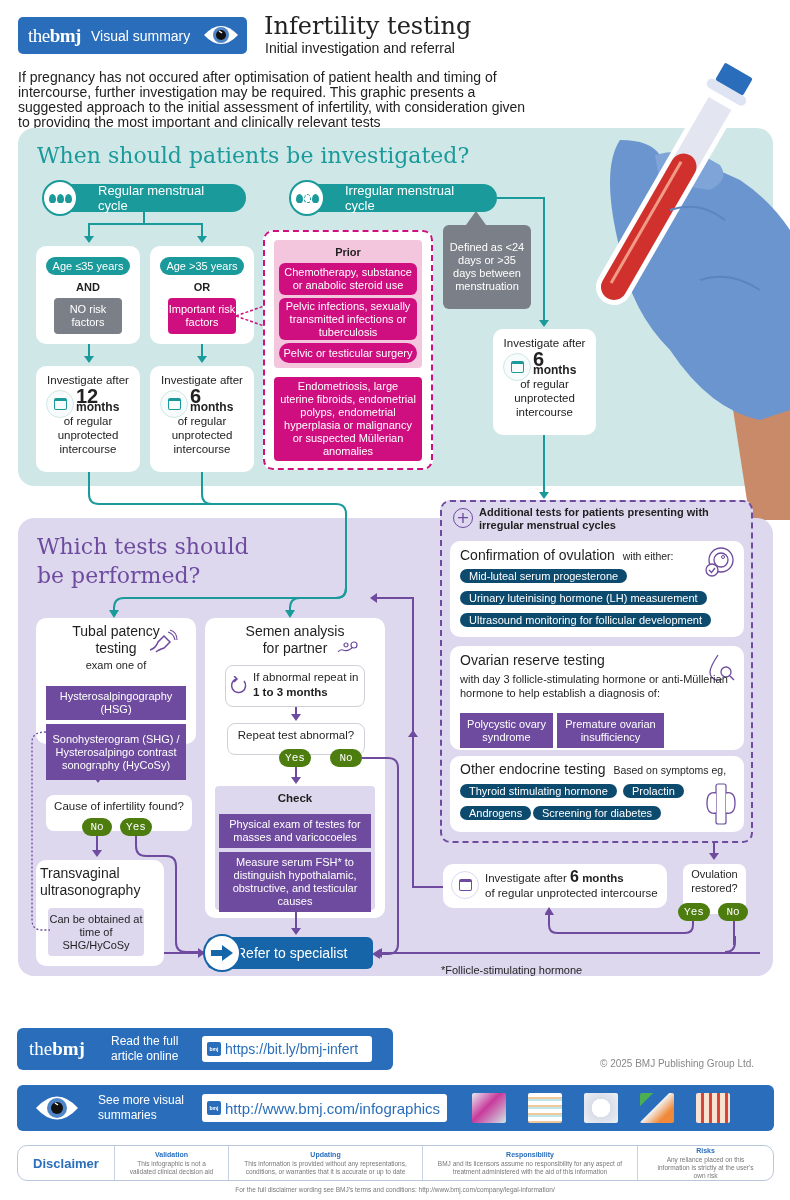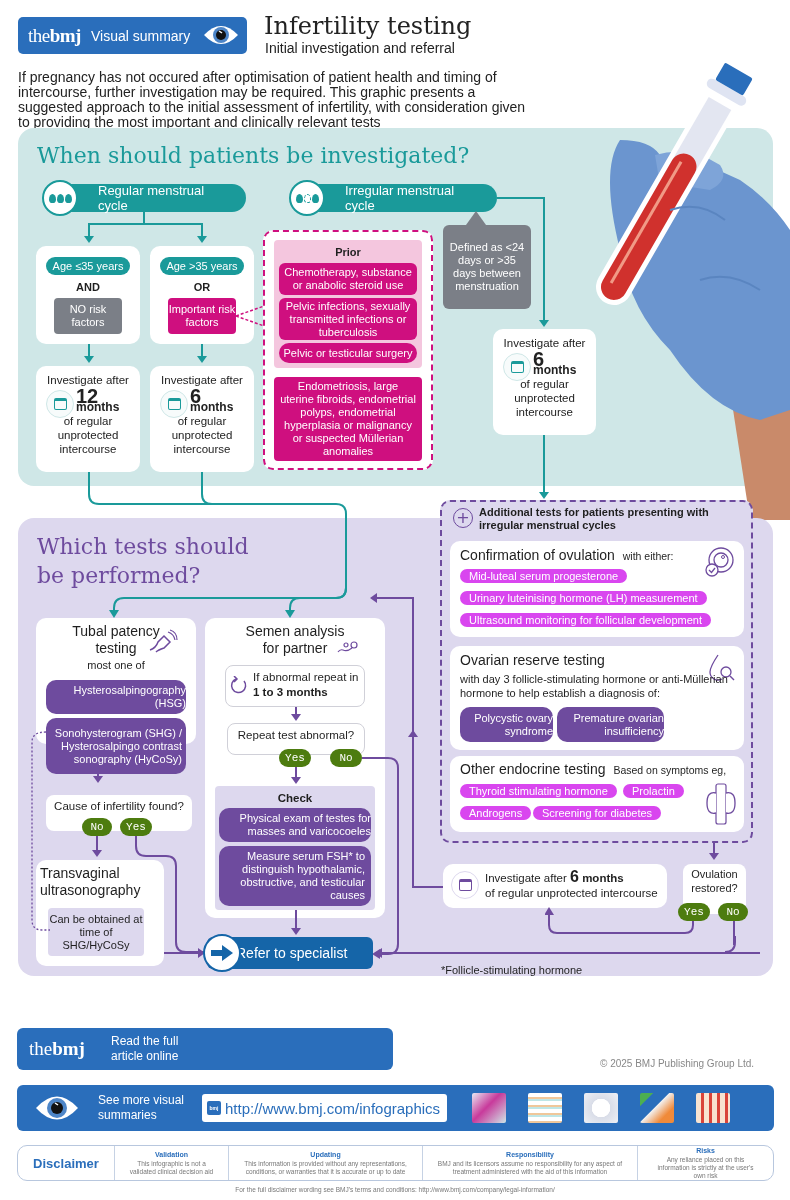--- a/index.html
+++ b/index.html
@@ -42,22 +42,22 @@
   .parrow-up { position: absolute; width: 0; height: 0; border-left: 5px solid transparent; border-right: 5px solid transparent; border-bottom: 7px solid #6e4b9e; }
   .parrow-left { position: absolute; width: 0; height: 0; border-top: 5px solid transparent; border-bottom: 5px solid transparent; border-right: 7px solid #6e4b9e; }
   .parrow-right { position: absolute; width: 0; height: 0; border-top: 5px solid transparent; border-bottom: 5px solid transparent; border-left: 7px solid #6e4b9e; }
 
   .risk-frame { left: 263px; top: 230px; width: 170px; height: 240px; border: 2px dashed #cf0f7f; border-radius: 10px; background: #fff; }
   .prior-panel { left: 274px; top: 240px; width: 148px; height: 128px; background: #f4c6de; border-radius: 4px; }
 
   
   .sec2 { left: 18px; top: 518px; width: 755px; height: 458px; background: #ddd8ee; border-radius: 16px; }
   .sec2-title { left: 37px; top: 532px; font-size: 22px; color: #6e4b9e; line-height: 29px; }
-  .purple-box { background: #6e4b9e; color: #fff; border-radius: 10px; font-size: 11px; text-align: right; display: flex; align-items: center; justify-content: center; line-height: 13px; font-family: "Liberation Sans", sans-serif; }
-  .purple-pill { background: #d946ef; color: #fff; border-radius: 9px; font-size: 11px; height: 14px; display: inline-flex; align-items: center; padding: 0 9px; font-family: "Liberation Sans", sans-serif; white-space: nowrap; }
+  .purple-box { background: #6e4b9e; color: #fff; border-radius: 0; font-size: 11px; text-align: center; display: flex; align-items: center; justify-content: center; line-height: 13px; font-family: "Liberation Sans", sans-serif; margin-top: 6px; }
+  .purple-pill { background: #0c4a6e; color: #fff; border-radius: 9px; font-size: 11px; height: 14px; display: inline-flex; align-items: center; padding: 0 9px; font-family: "Liberation Sans", sans-serif; white-space: nowrap; }
   .yn { background: #4d7c0f; color: #fff; border-radius: 9px; font-size: 11px; height: 18px; display: flex; align-items: center; justify-content: center; font-family: Liberation Mono, monospace; }
   .tw { font-family: "Liberation Sans", sans-serif; }
 
   .addl-frame { left: 440px; top: 500px; width: 313px; height: 343px; border: 2px dashed #6e4b9e; border-radius: 10px; background: #ddd8ee; }
 
   .refer { left: 207px; top: 937px; width: 166px; height: 32px; background: #1565a8; border-radius: 6px; color: #fff; font-size: 14px; display: flex; align-items: center; padding-left: 29px; font-family: "Liberation Sans", sans-serif; }
   .refer-icon { position: absolute; left: -4px; top: -3px; width: 38px; height: 38px; border-radius: 50%; background: #fff; border: 2px solid #1565a8; display: flex; align-items: center; justify-content: center; }
 
   
   .foot-bar { background: #2a6ebb; border-radius: 6px; color: #fff; font-family: "Liberation Sans", sans-serif; }
@@ -229,21 +229,21 @@
 
 <div class="abs card" style="left:36px;top:618px;width:160px;height:126px;"></div>
 <div class="abs tw" style="left:36px;top:623px;width:160px;text-align:center;font-size:14px;line-height:17px;">
   <div>Tubal patency</div>
   <div>testing</div>
 </div>
 <svg class="abs" style="left:148px;top:628px;width:30px;height:26px;" viewBox="0 0 30 26">
     <path d="M2 22 Q8 20 10 14 L16 8 L22 14 L16 20 Q10 22 8 24" stroke="#6e4b9e" stroke-width="1.5" fill="none"></path>
     <path d="M20 4 Q26 6 27 12 M22 2 Q29 4 29 12" stroke="#6e4b9e" stroke-width="1.2" fill="none"></path>
   </svg>
-<div class="abs tw" style="left:36px;top:659px;width:160px;text-align:center;font-size:11px;">most one of</div>
+<div class="abs tw" style="left:36px;top:659px;width:160px;text-align:center;font-size:11px;">exam one of</div>
 <div class="abs purple-box" style="left:46px;top:680px;width:140px;height:34px;">Hysterosalpingography (HSG)</div>
 <div class="abs purple-box" style="left:46px;top:718px;width:140px;height:56px;padding:0 4px;">Sonohysterogram (SHG) / Hysterosalpingo contrast sonography (HyCoSy)</div>
 
 <div class="pline" style="left:97px;top:764px;width:2px;height:14px;"></div>
 <div class="parrow-down" style="left:93px;top:776px;"></div>
 
 <div class="abs card" style="left:46px;top:795px;width:146px;height:36px;border-radius:8px;"></div>
 <div class="abs tw" style="left:46px;top:800px;width:146px;text-align:center;font-size:11.5px;">Cause of infertility found?</div>
 <div class="abs yn" style="left:82px;top:818px;width:30px;">No</div>
 <div class="abs yn" style="left:120px;top:818px;width:32px;">Yes</div>
@@ -389,20 +389,24 @@
 <div class="pline" style="left:733px;top:921px;width:2px;height:24px;"></div>
 <svg class="abs" style="left:724px;top:936px;width:14px;height:18px;">
     <path d="M11 0 L11 6 Q11 16 1 16" stroke="#6e4b9e" stroke-width="2" fill="none"></path>
   </svg>
 
 <div class="abs tw" style="left:441px;top:964px;font-size:11px;">*Follicle-stimulating hormone</div>
 
 <div class="abs foot-bar" style="left:17px;top:1028px;width:376px;height:42px;">
   <div class="abs" style="left:12px;top:10px;font-family:'Liberation Serif',serif;font-size:19px;"><span>the</span><b>bmj</b></div>
   <div class="abs" style="left:94px;top:6px;width:80px;font-size:12px;line-height:15px;">Read the full article online</div>
+  <div class="abs url-box" style="left:185px;top:8px;width:170px;height:26px;">
+    <span class="bmj-mini">bmj</span>
+    <span>https://bit.ly/bmj-infert</span>
+  </div>
 </div>
 <div class="abs tw" style="left:600px;top:1058px;font-size:10px;color:#888;">© 2025 BMJ Publishing Group Ltd.</div>
 
 <div class="abs foot-bar" style="left:17px;top:1085px;width:757px;height:46px;">
   <svg class="abs" style="left:18px;top:8px;width:44px;height:30px;" viewBox="0 0 44 30">
       <path d="M1 15 Q22 -8 43 15 Q22 38 1 15Z" fill="#fff"></path>
       <circle cx="22" cy="15" r="10" fill="#4e86c8"></circle>
       <circle cx="22" cy="15" r="6" fill="#111"></circle>
       <path d="M20 10 L23 12" stroke="#fff" stroke-width="1.5"></path>
     </svg>

